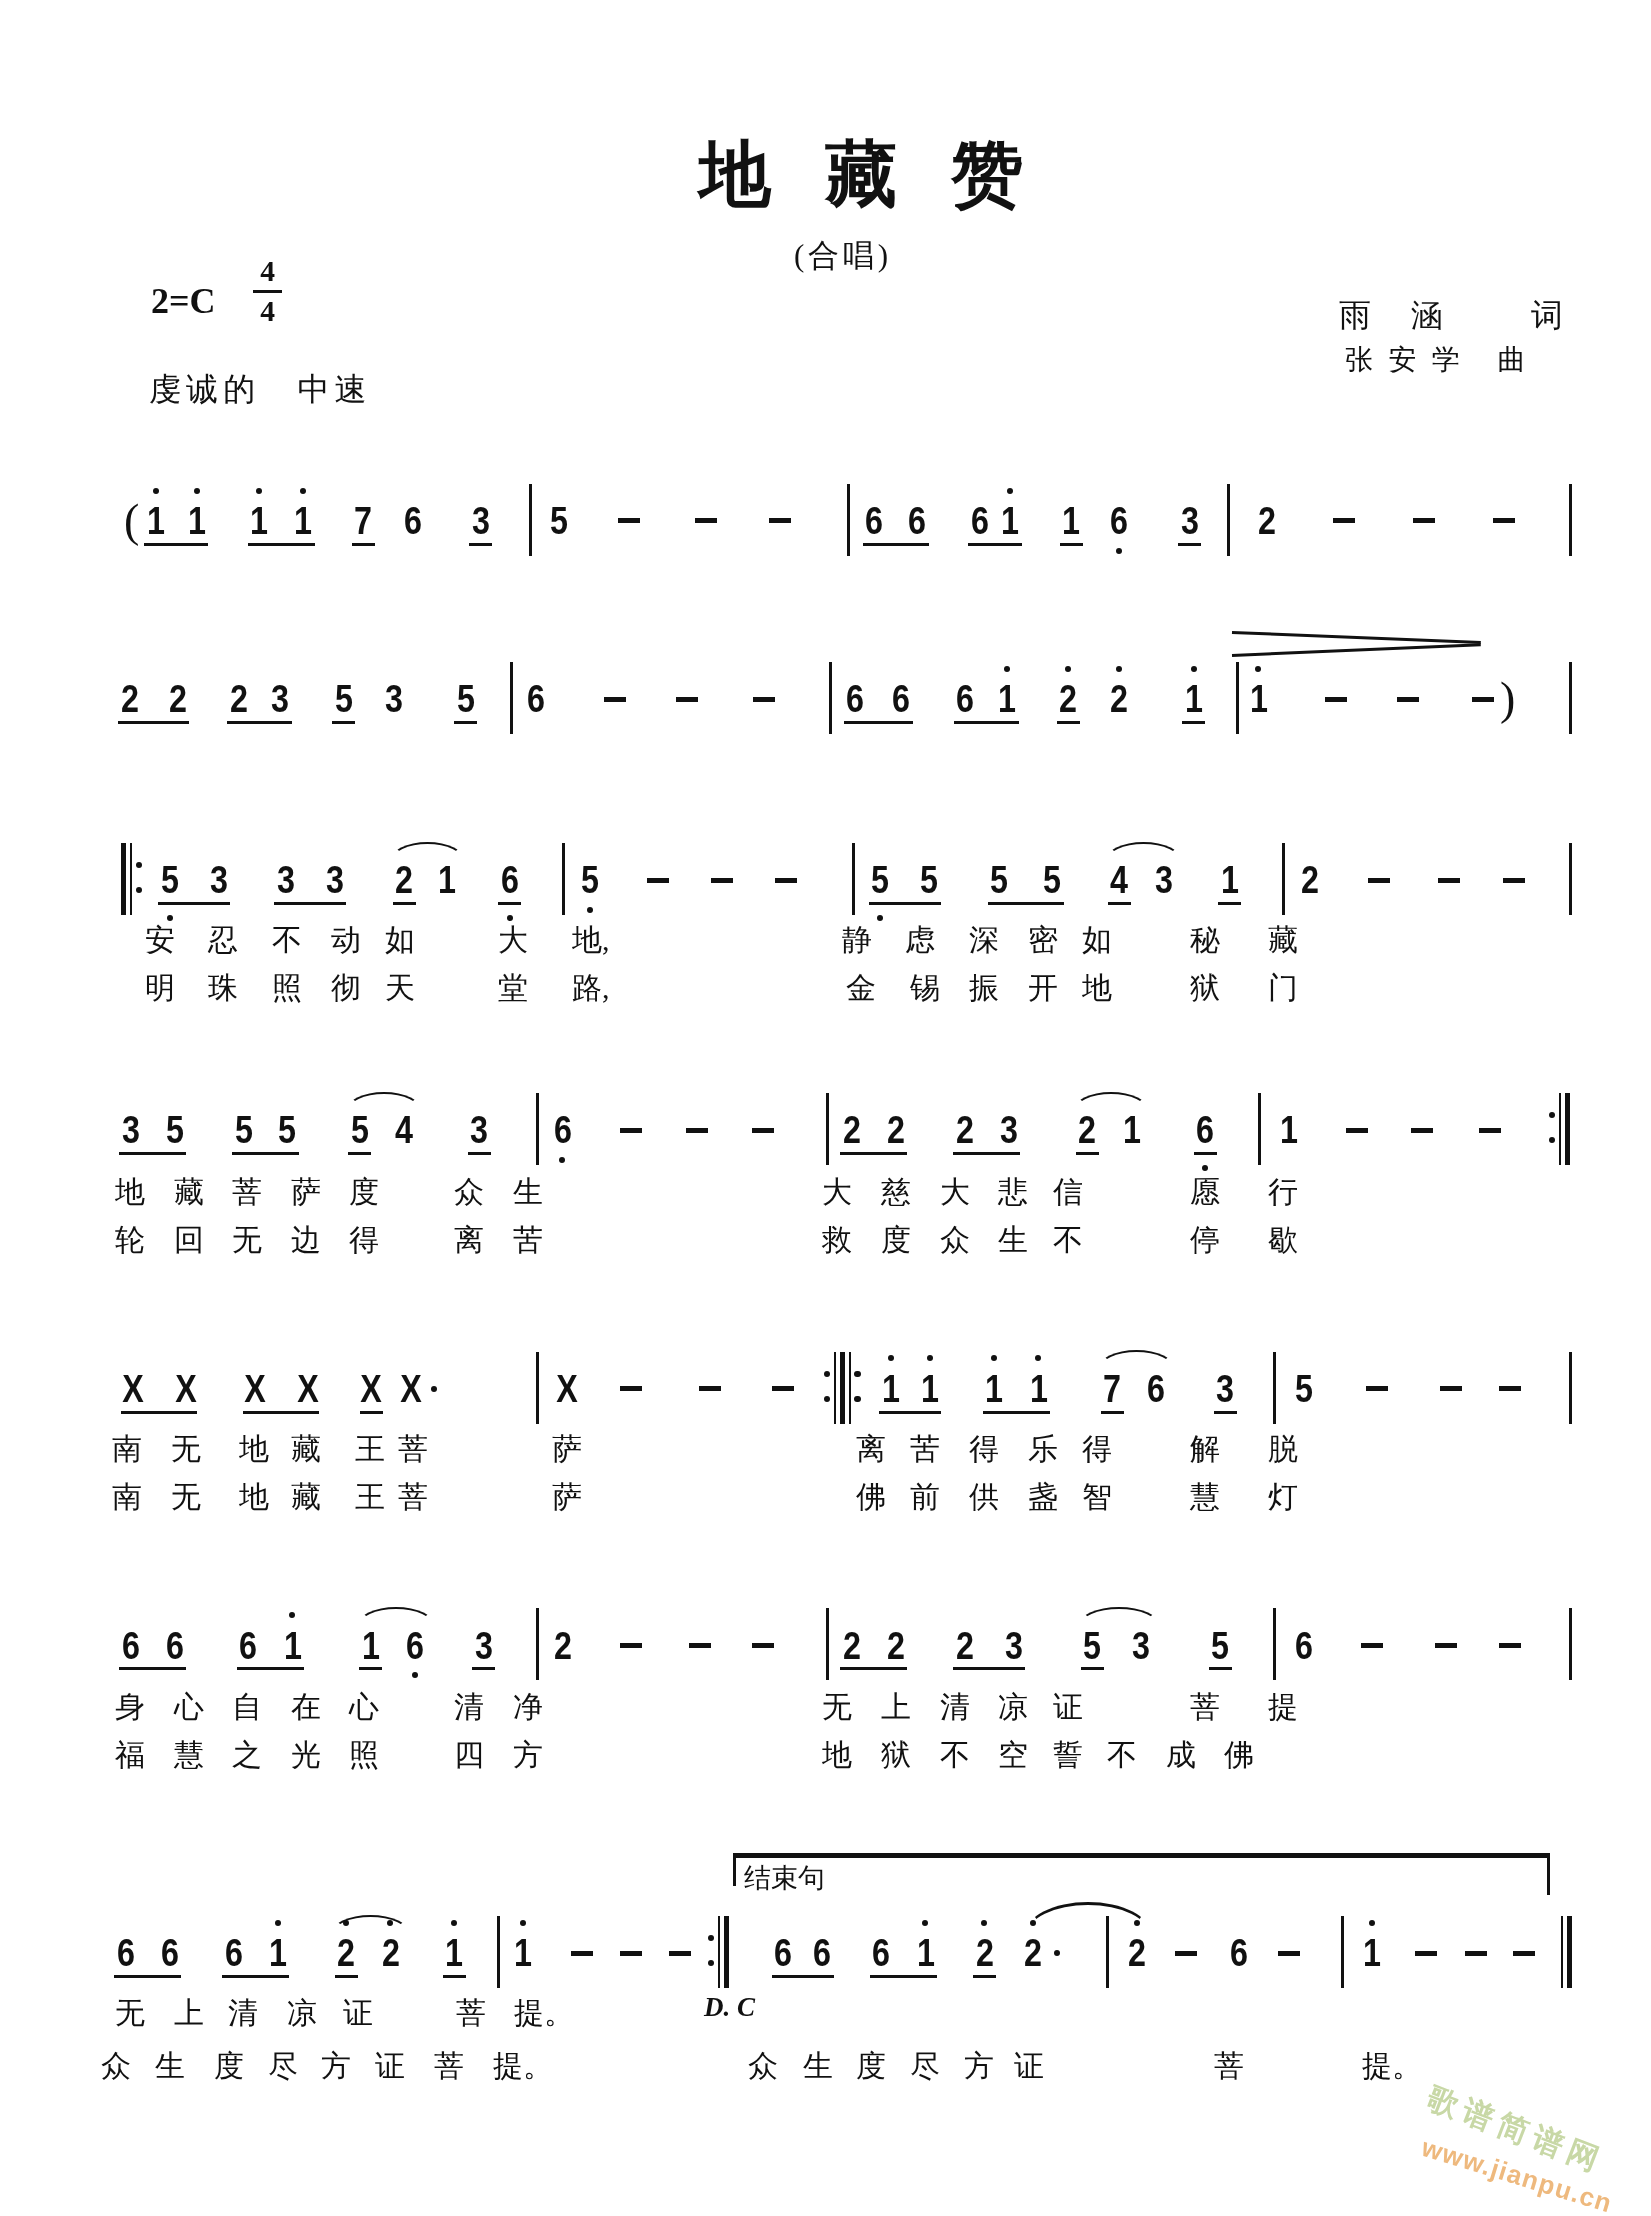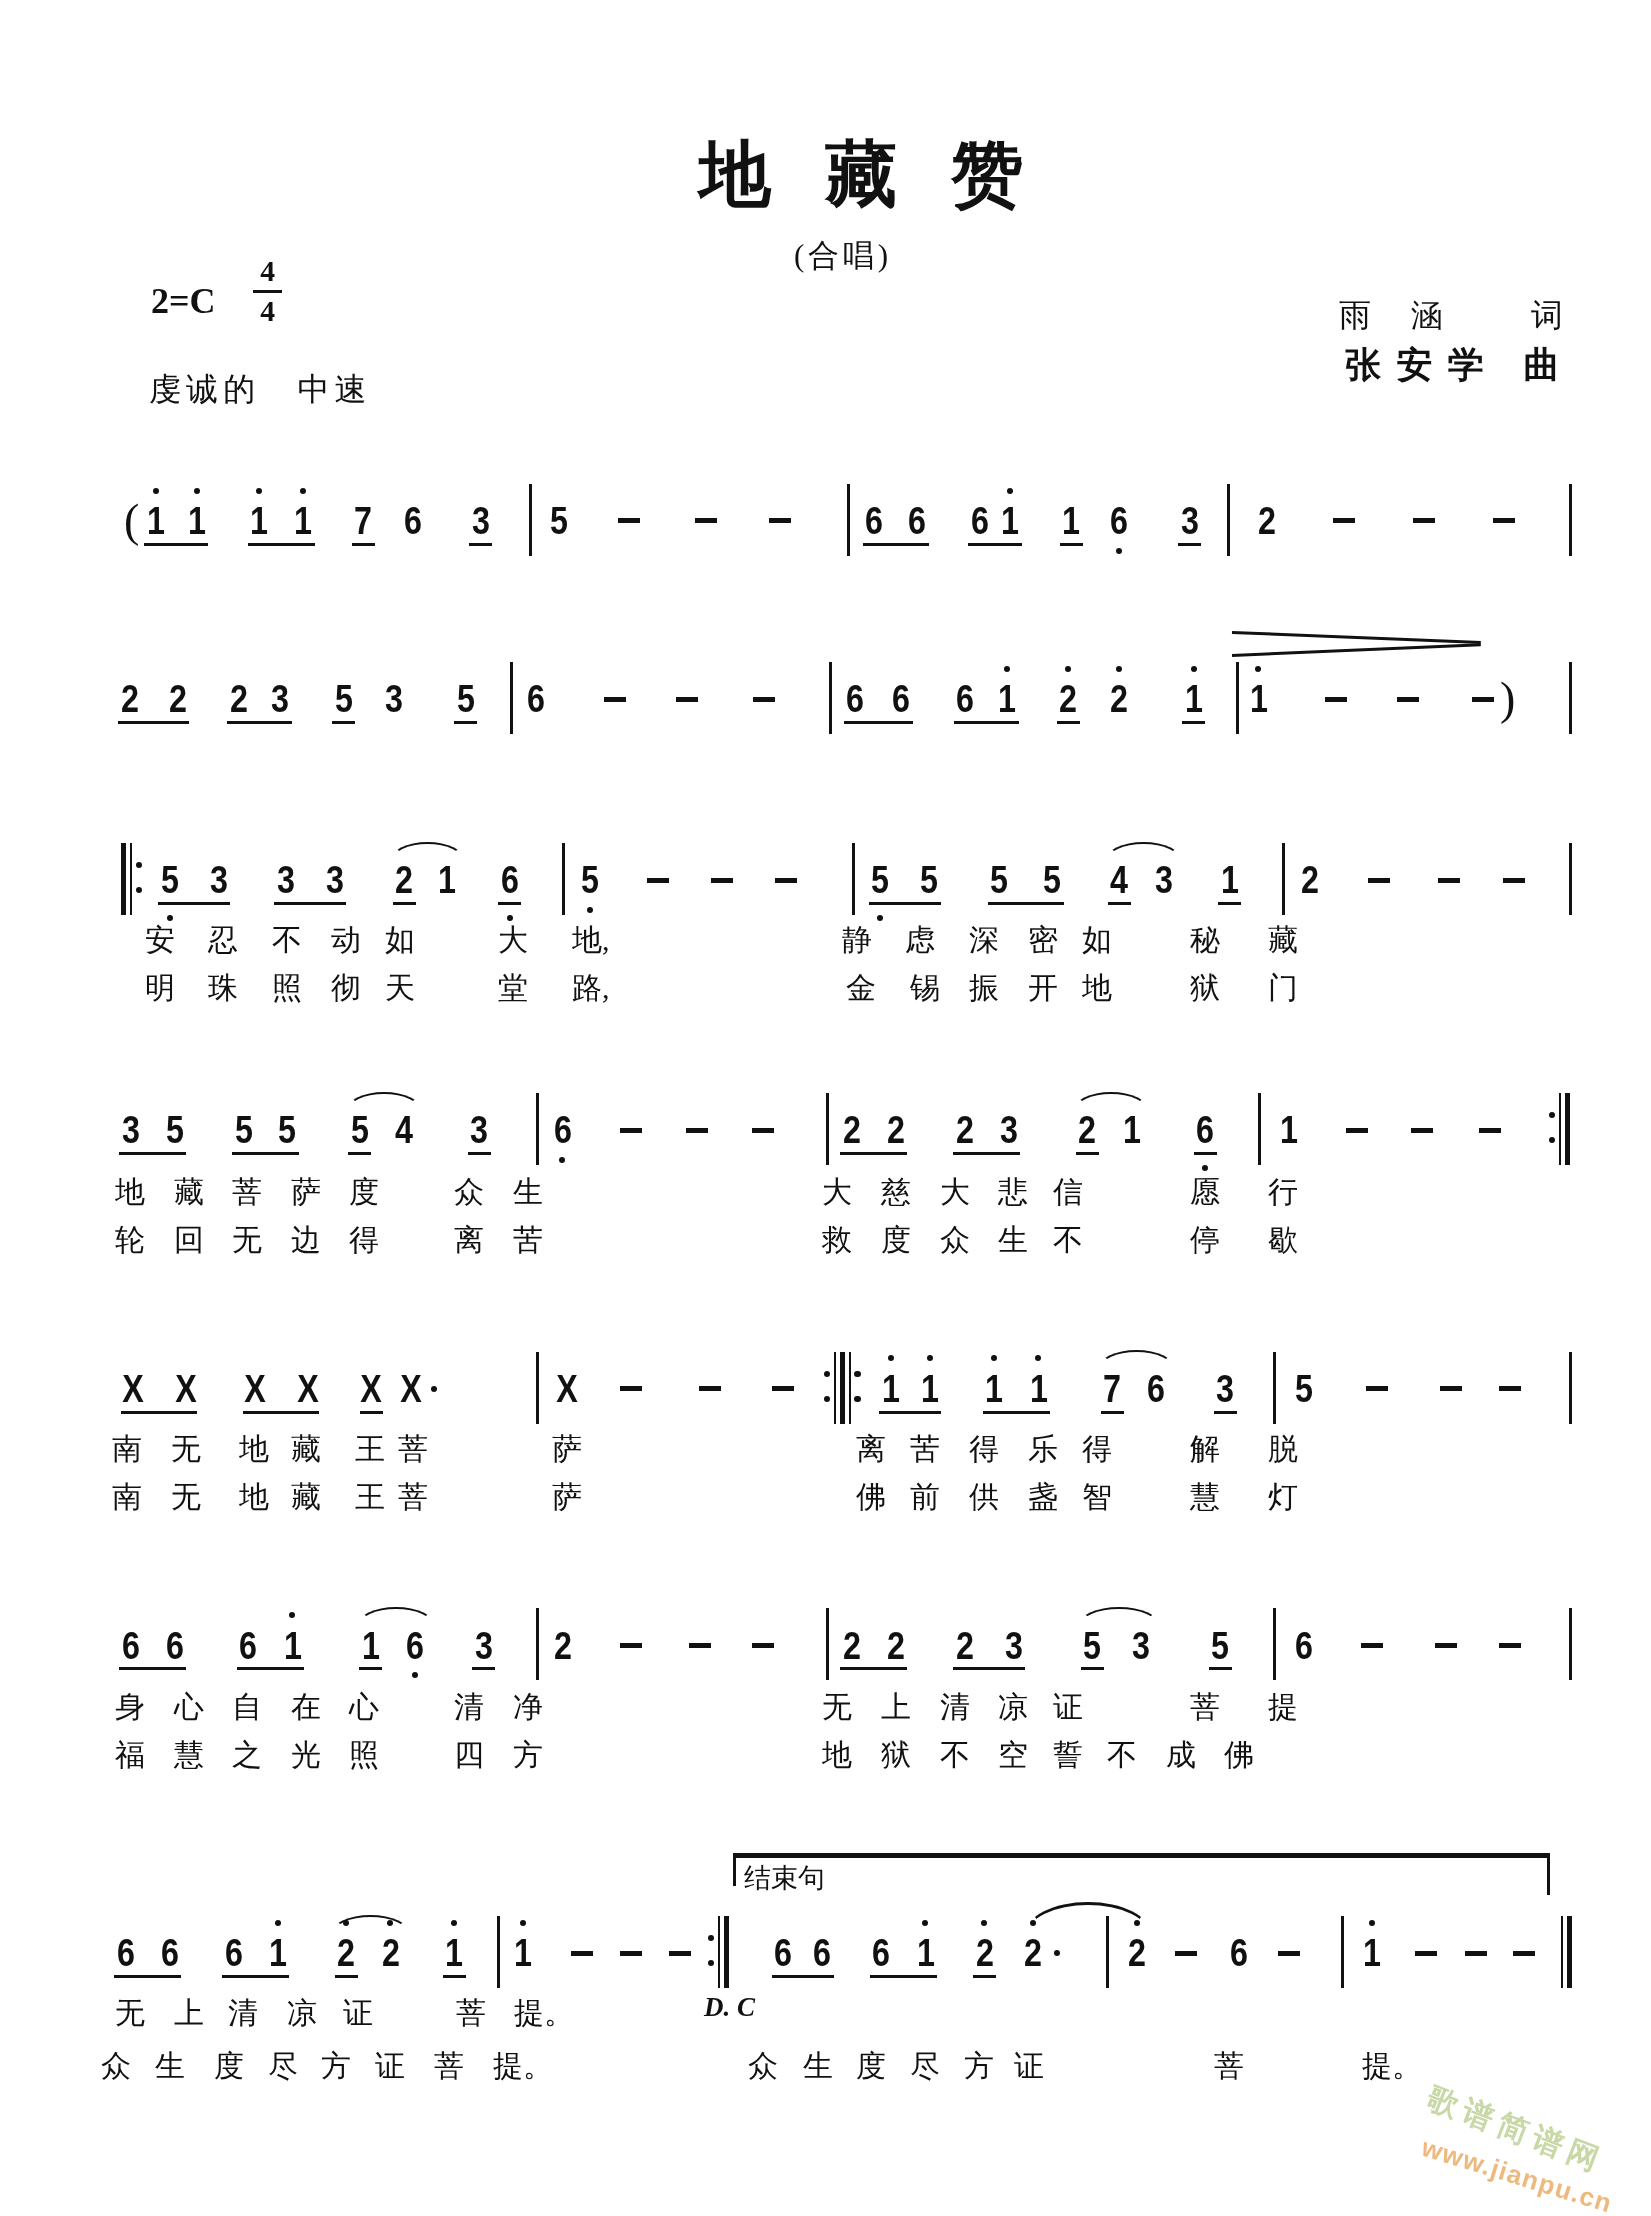--- a/index.html
+++ b/index.html
@@ -9,21 +9,21 @@
   
   #title{left:699px;top:127px;font-size:72px;font-weight:700;letter-spacing:54px;}
   #subtitle{left:794px;top:235px;font-size:31px;letter-spacing:3.8px;}
   #keysig{left:151px;top:280px;font-size:36px;font-weight:700;}
   .frac{position:absolute;left:251px;top:257px;width:33px;text-align:center;font-size:29.5px;font-weight:700;line-height:1;}
   .frac .num{display:block;padding-bottom:3.8px;}
   .frac .bar{display:block;height:2.6px;background:#111;width:29.5px;margin:0 auto;}
   .frac .den{display:block;padding-top:3.8px;}
   #tempo{left:149px;top:368px;font-size:32px;letter-spacing:5.1px;}
   #lyricist{left:1339px;top:294px;font-size:32px;letter-spacing:40px;}
-  #composer{left:1345px;top:341px;font-size:36px;letter-spacing:15.4px;font-weight:bold;}
+  #composer{left:1345px;top:341px;font-size:28px;letter-spacing:15.4px;}
   
   .nt{position:absolute;width:36px;text-align:center;font-size:38px;line-height:40px;font-weight:700;
       font-family:"Liberation Sans", sans-serif;transform:scaleX(.85);}
   .dt{position:absolute;width:6.4px;height:6.4px;border-radius:50%;background:#111;}
   .dsh{position:absolute;width:22px;height:4.5px;background:#111;}
   .bl{position:absolute;width:2.6px;height:72px;background:#111;}
   .ul8{position:absolute;height:3.2px;background:#111;}
   .arc{position:absolute;border-style:solid;border-color:#111 transparent transparent transparent;
        border-radius:50% 50% 0 0 / 100% 100% 0 0;}
   .pr{position:absolute;font-size:46px;font-weight:400;line-height:56px;}

